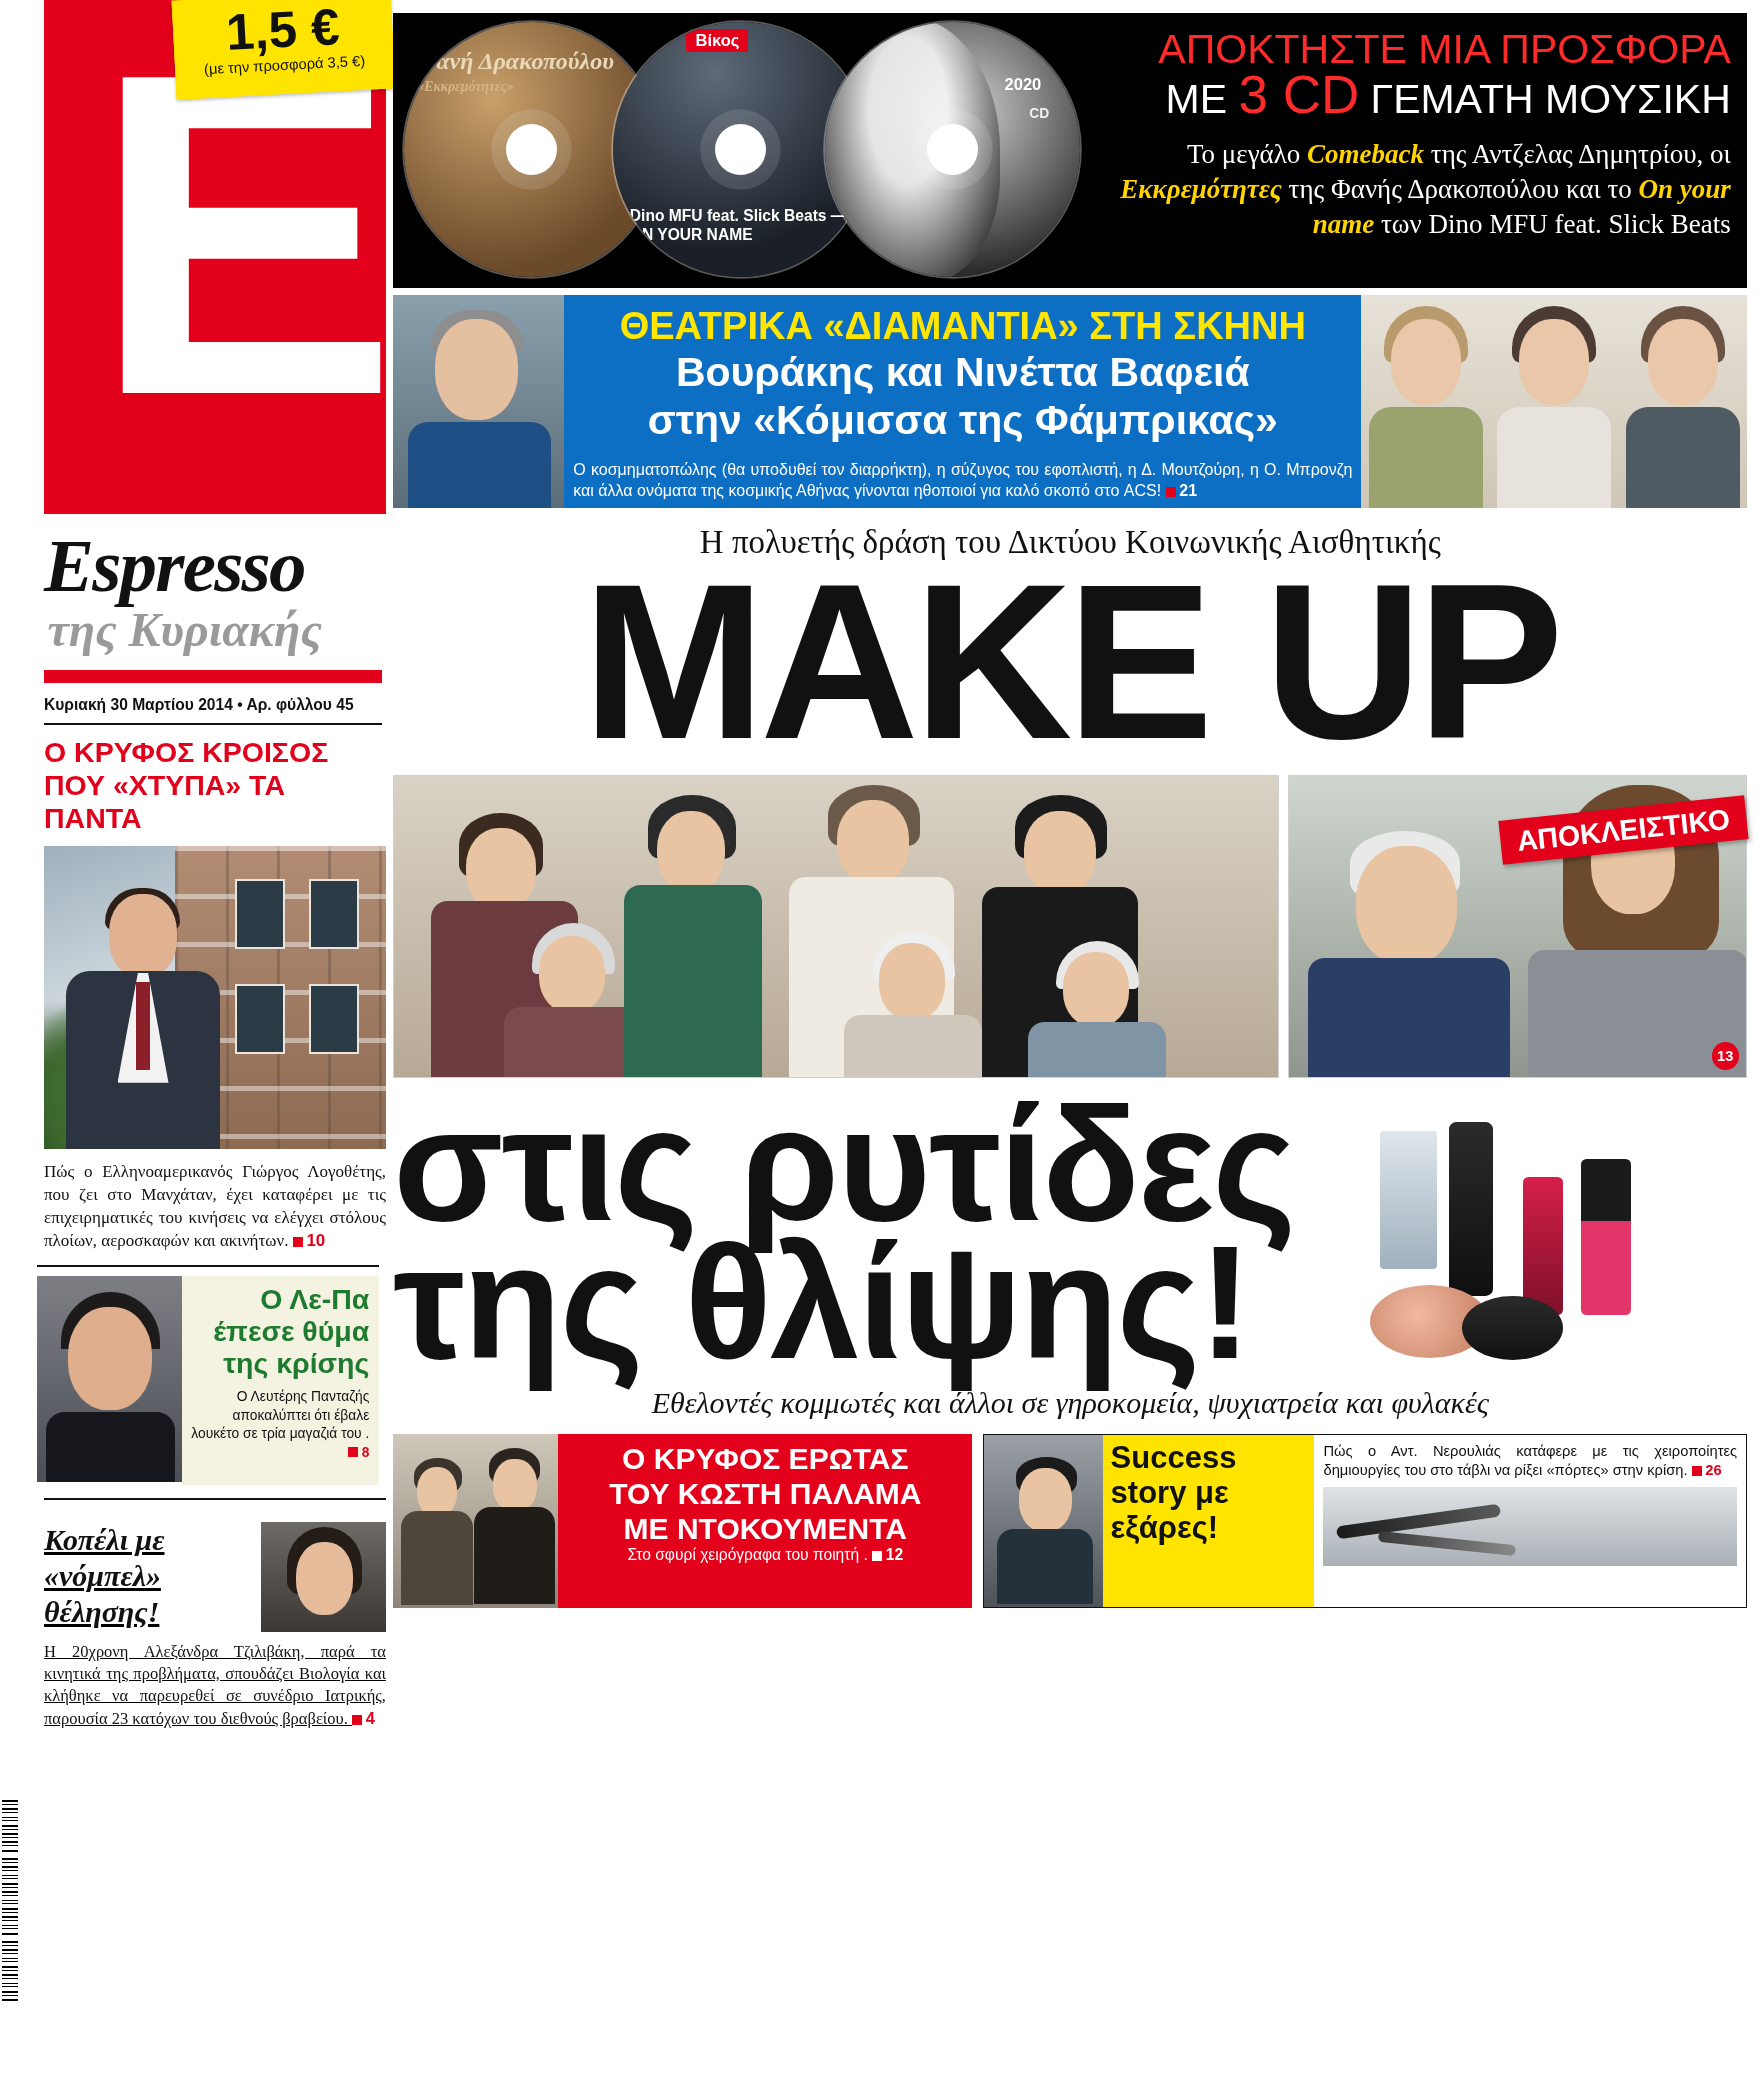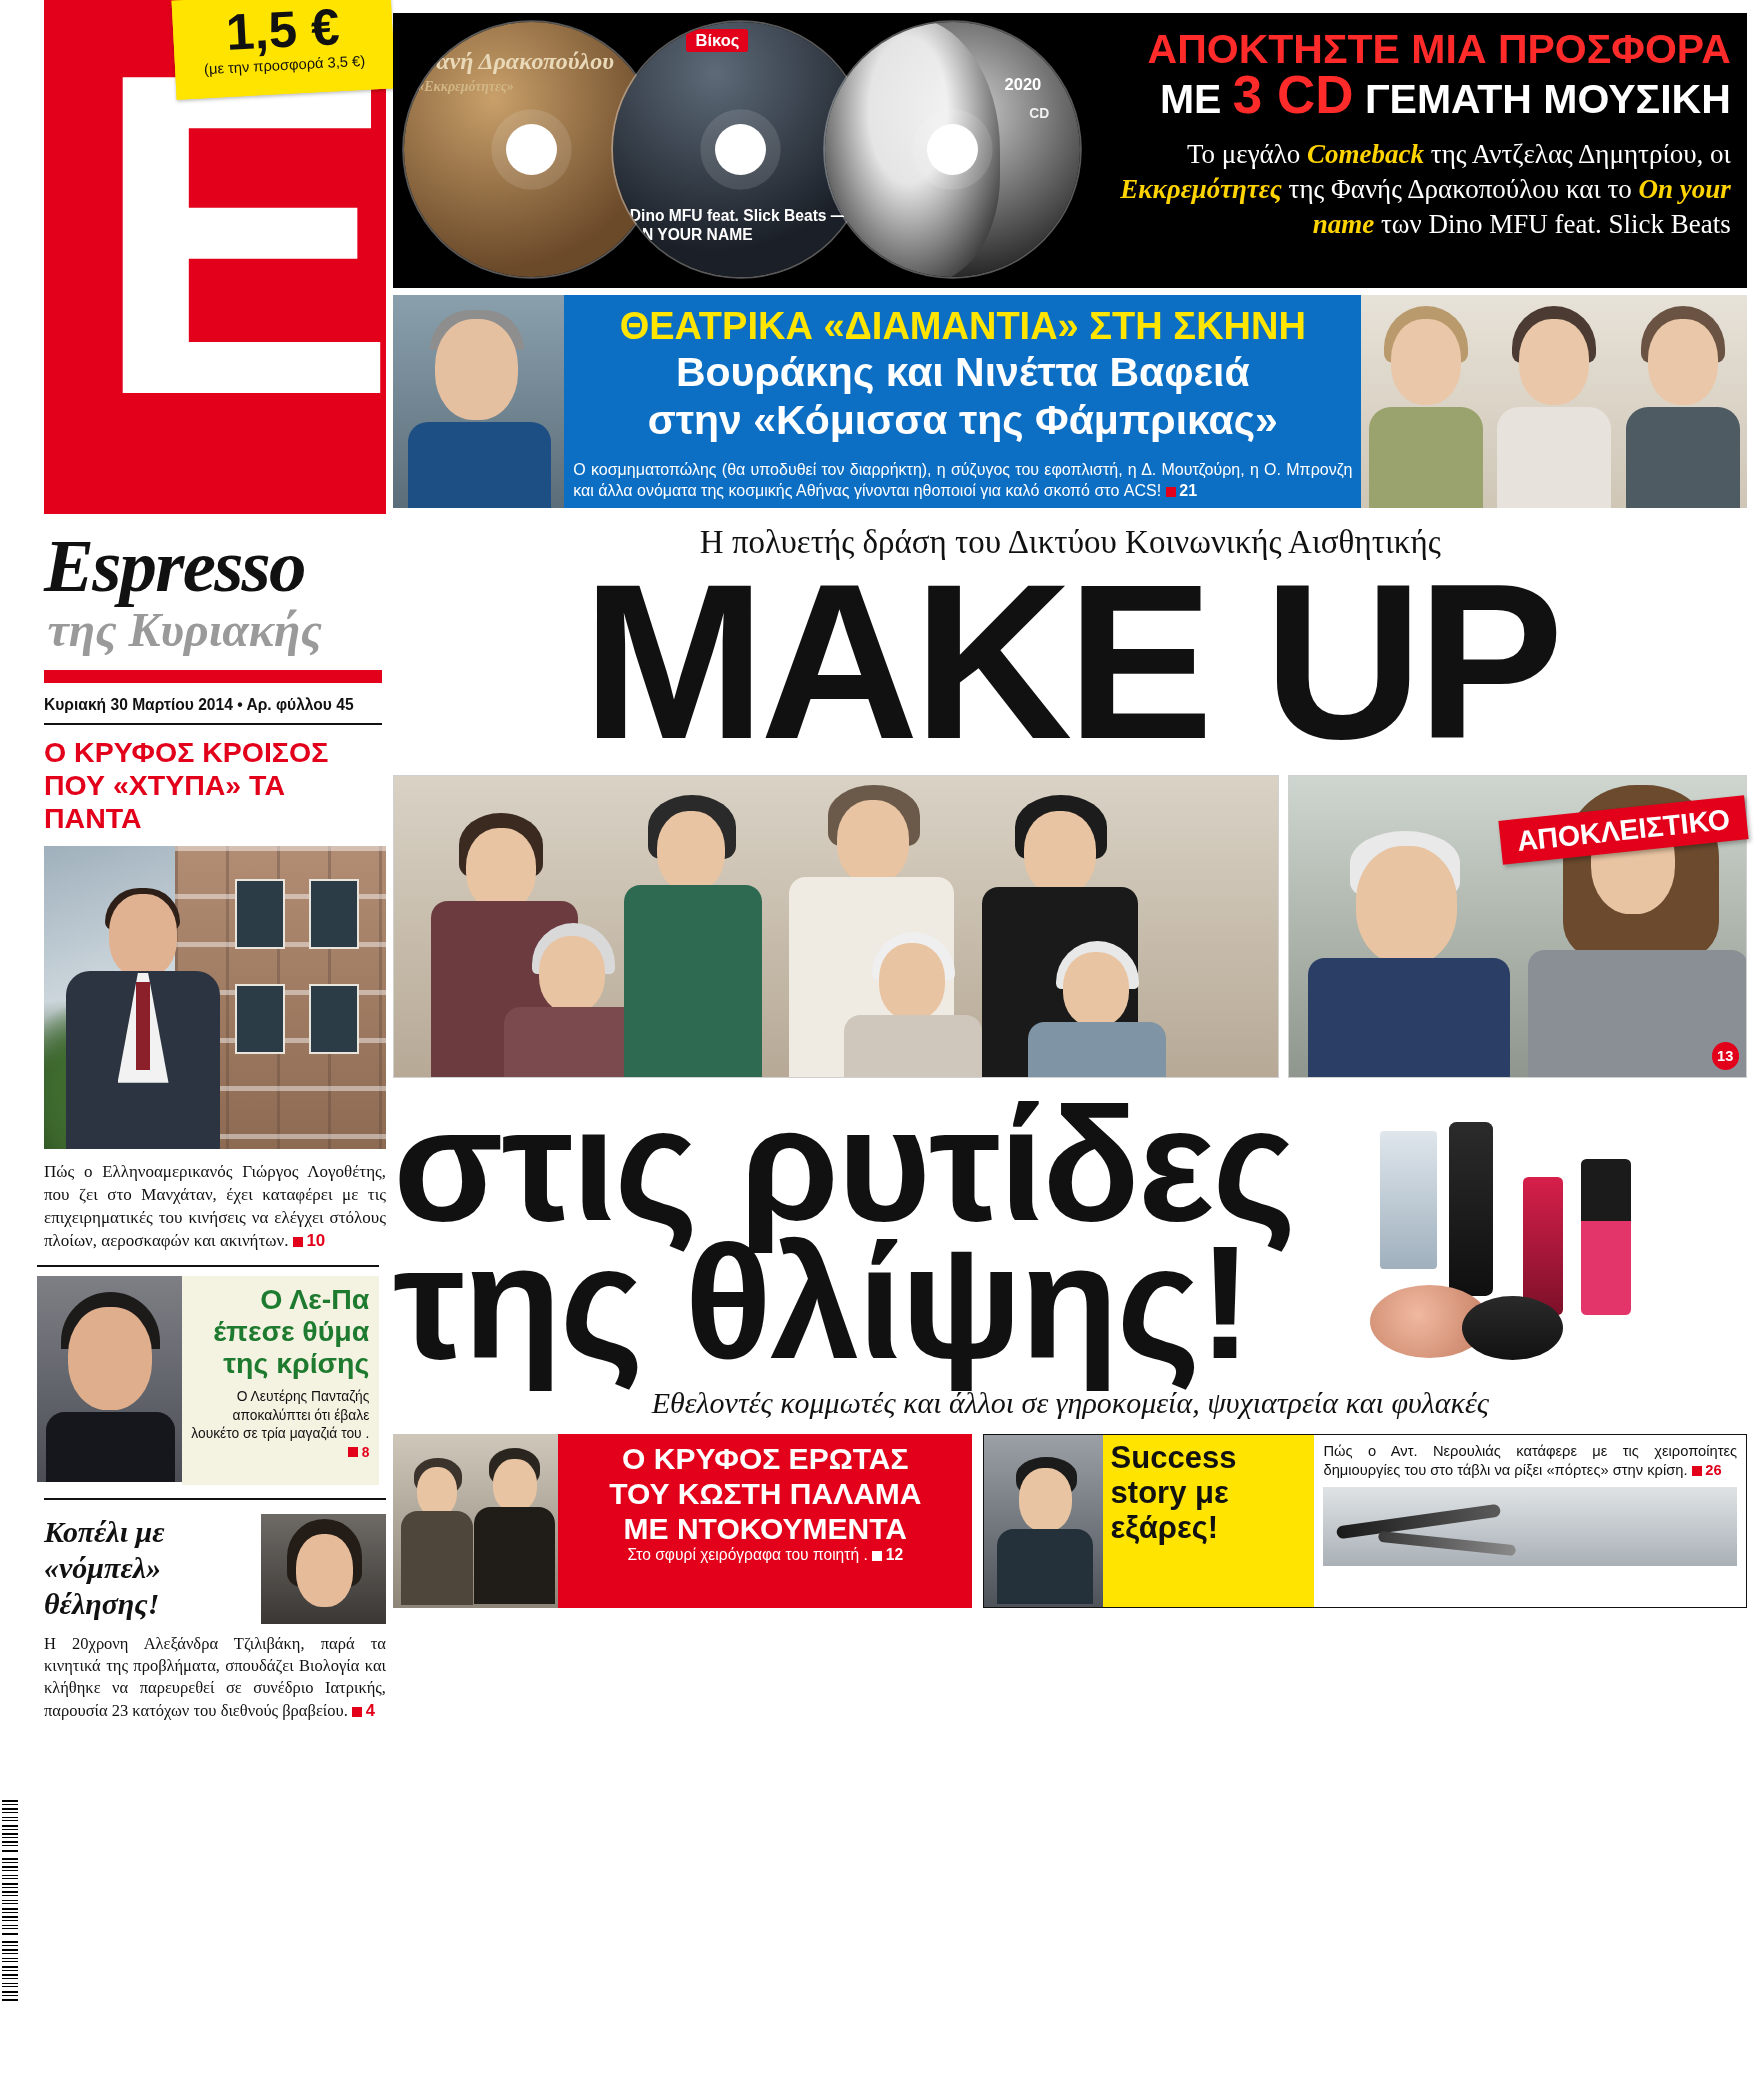--- a/index.html
+++ b/index.html
@@ -263,21 +263,22 @@
     line-height: 18.4px;
     color: #111;
     text-align: right;
   }
 
   .box3 {
     margin-left: 27.5px;
     margin-top: 13px;
     width: 342px;
     border-top: 2.8px solid #111;
-    padding-top: 14px;
+    padding-top: 22px;
+    text-decoration: underline;
   }
   .box3-top { display: flex; gap: 9.2px; }
   .box3-head {
     flex: 1;
     font-family: "Liberation Serif", serif;
     font-weight: bold;
     font-style: italic;
     font-size: 30px;
     line-height: 36px;
     color: #111;
@@ -368,21 +369,21 @@
     border-radius: 50% 50% 40% 40%;
     opacity: .85;
   }
   .cd-right {
     position: absolute;
     left: 698px; top: 0; right: 0; bottom: 0;
     padding: 13px 16.5px 0 7.3px;
   }
   .cd-offer {
     color: #ff2a2a;
-    font-weight: bold;
+    font-weight: normal;
     font-size: 41px;
     line-height: 46px;
     text-align: right;
   }
   .cd-offer .white { color: #fff; }
   .cd-offer .big3 { font-size: 53px; color: #ff2a2a; }
   .cd-blurb {
     margin-top: 14.7px;
     color: #fff;
     font-family: "Liberation Serif", serif;

